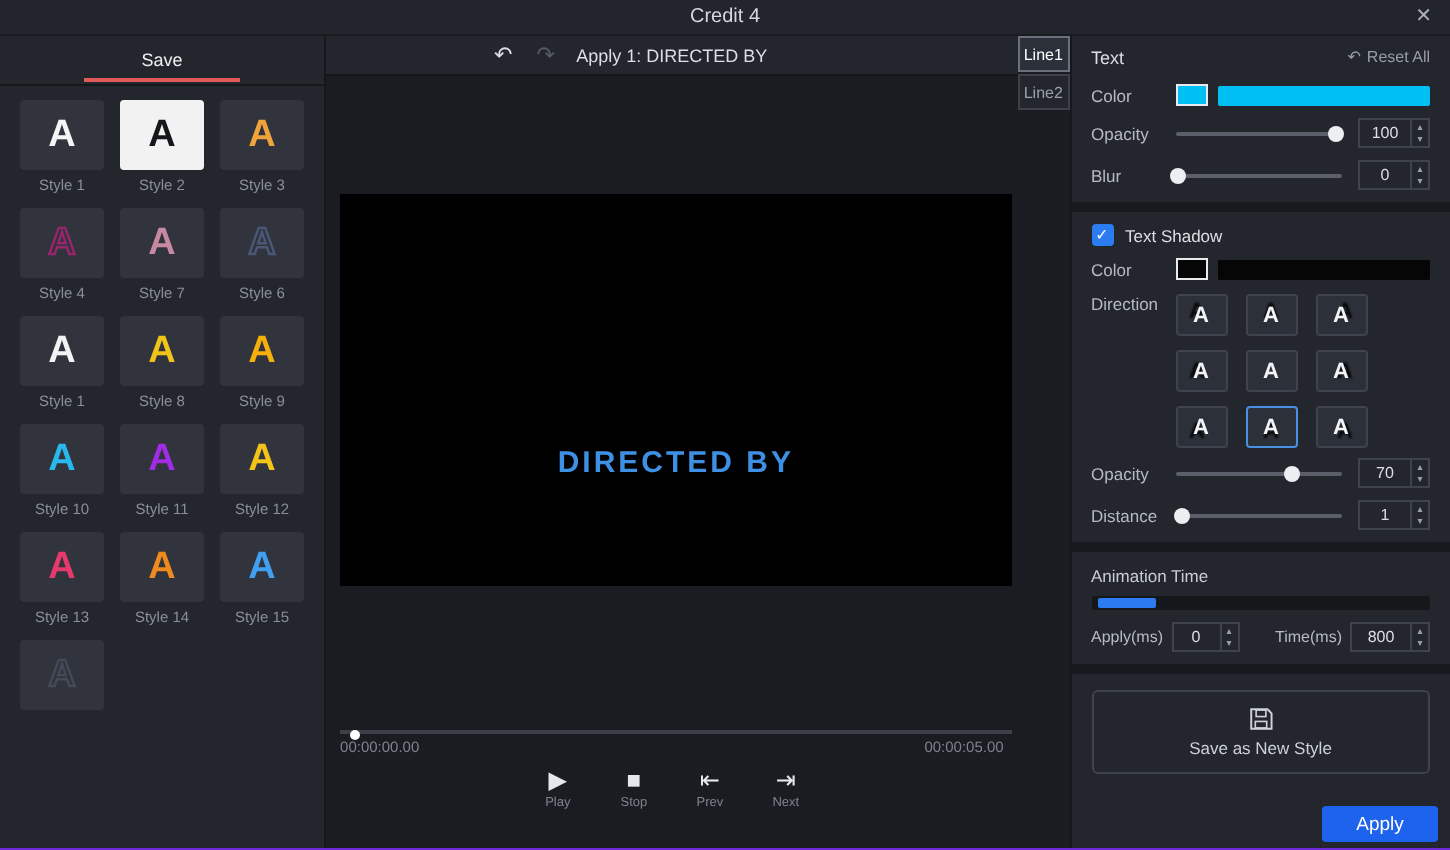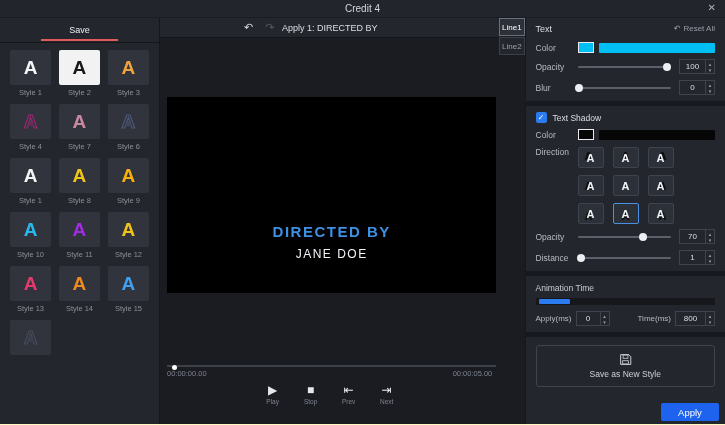--- a/index.html
+++ b/index.html
@@ -1,17 +1,17 @@
 <!DOCTYPE html>
 <html><head>
 <meta charset="utf-8">
 <style>
   * { margin:0; padding:0; box-sizing:border-box; }
   html,body { width:725px; height:425px; background:#17191e; font-family:"Liberation Sans",sans-serif; overflow:hidden; }
-  .app { position:relative; width:725px; height:425px; background:#fef9c3; color:#c8ccd4; }
+  .app { position:relative; width:725px; height:425px; background:#6d28d9; color:#c8ccd4; }
 
   
   .titlebar { height:18px; position:relative; display:flex; align-items:center; justify-content:center; background:#22252b; font-size:10px; color:#d4d7de; border-bottom:1px solid #1a1c21; }
   .close { position:absolute; right:9px; top:2px; font-size:10px; color:#aab0ba; cursor:pointer; }
 
   .main { display:flex; height:406px; }
 
   
   .left { width:165px; background:#23262c; border-right:1px solid #15171b; display:flex; flex-direction:column; }
   .left-tabs { display:flex; height:25px; border-bottom:1px solid #15171b; }
@@ -167,21 +167,20 @@
       <div class="center-header">
         <span class="undo-redo">
           <span class="undo">↶</span>
           <span class="redo">↷</span>
         </span>
         <span>Apply 1: DIRECTED BY</span>
       </div>
       <div class="stage">
         <div class="canvas">
           <div class="cap1" style="color: rgb(61, 144, 228);">DIRECTED BY</div>
-          <div class="cap2">JANE DOE</div>
         </div>
       </div>
       <div class="timeline">
         <div class="track">
           <div class="playhead"></div>
         </div>
         <div class="time-row">
           <span>00:00:00.00</span>
           <span>00:00:05.00</span>
         </div>
@@ -323,21 +322,21 @@
       </div>
       <div class="anim-row">
         <span class="albl">Apply(ms)</span>
         <span class="spin" style="width:34px">
           <span class="val">0</span>
           <span class="arrows">
               <span>▴</span>
               <span>▾</span>
             </span>
         </span>
-        <span class="albl" style="margin-left:24px">Time(ms)</span>
+        <span class="albl" style="margin-left:14px">Time(ms)</span>
         <span class="spin" style="width:40px">
           <span class="val">800</span>
           <span class="arrows">
               <span>▴</span>
               <span>▾</span>
             </span>
         </span>
       </div>
 
       <div class="divider"></div>

